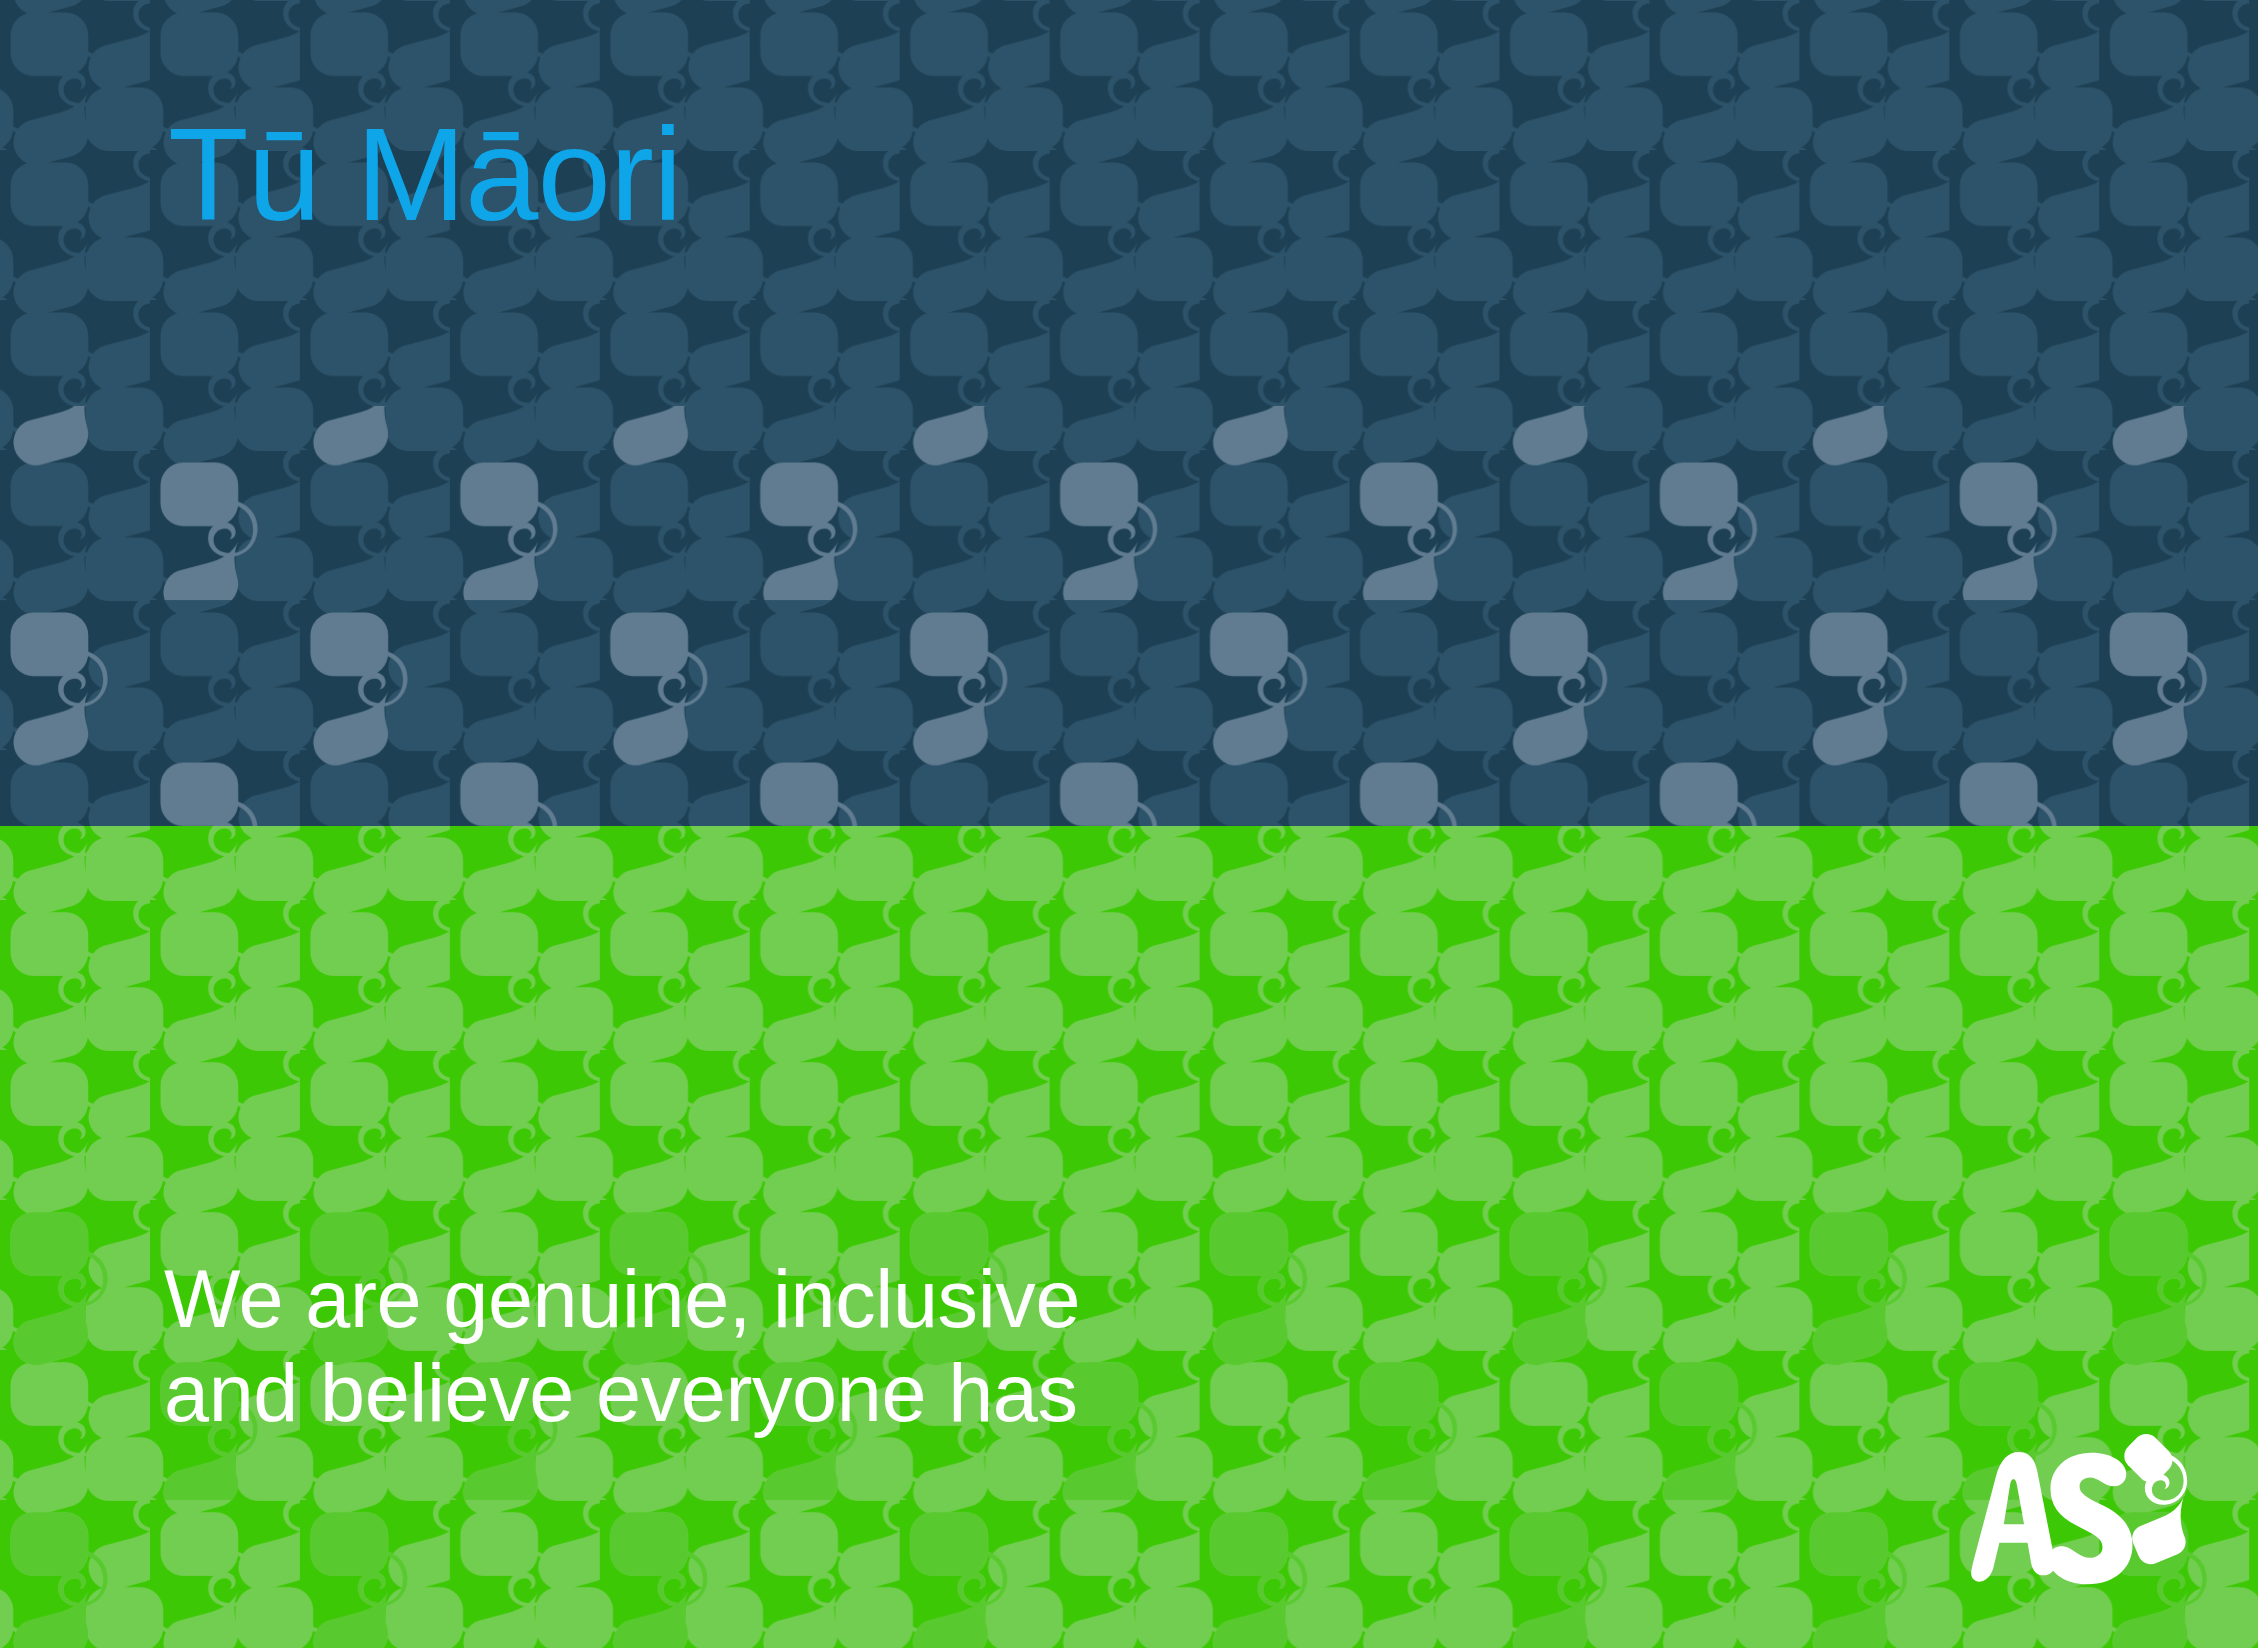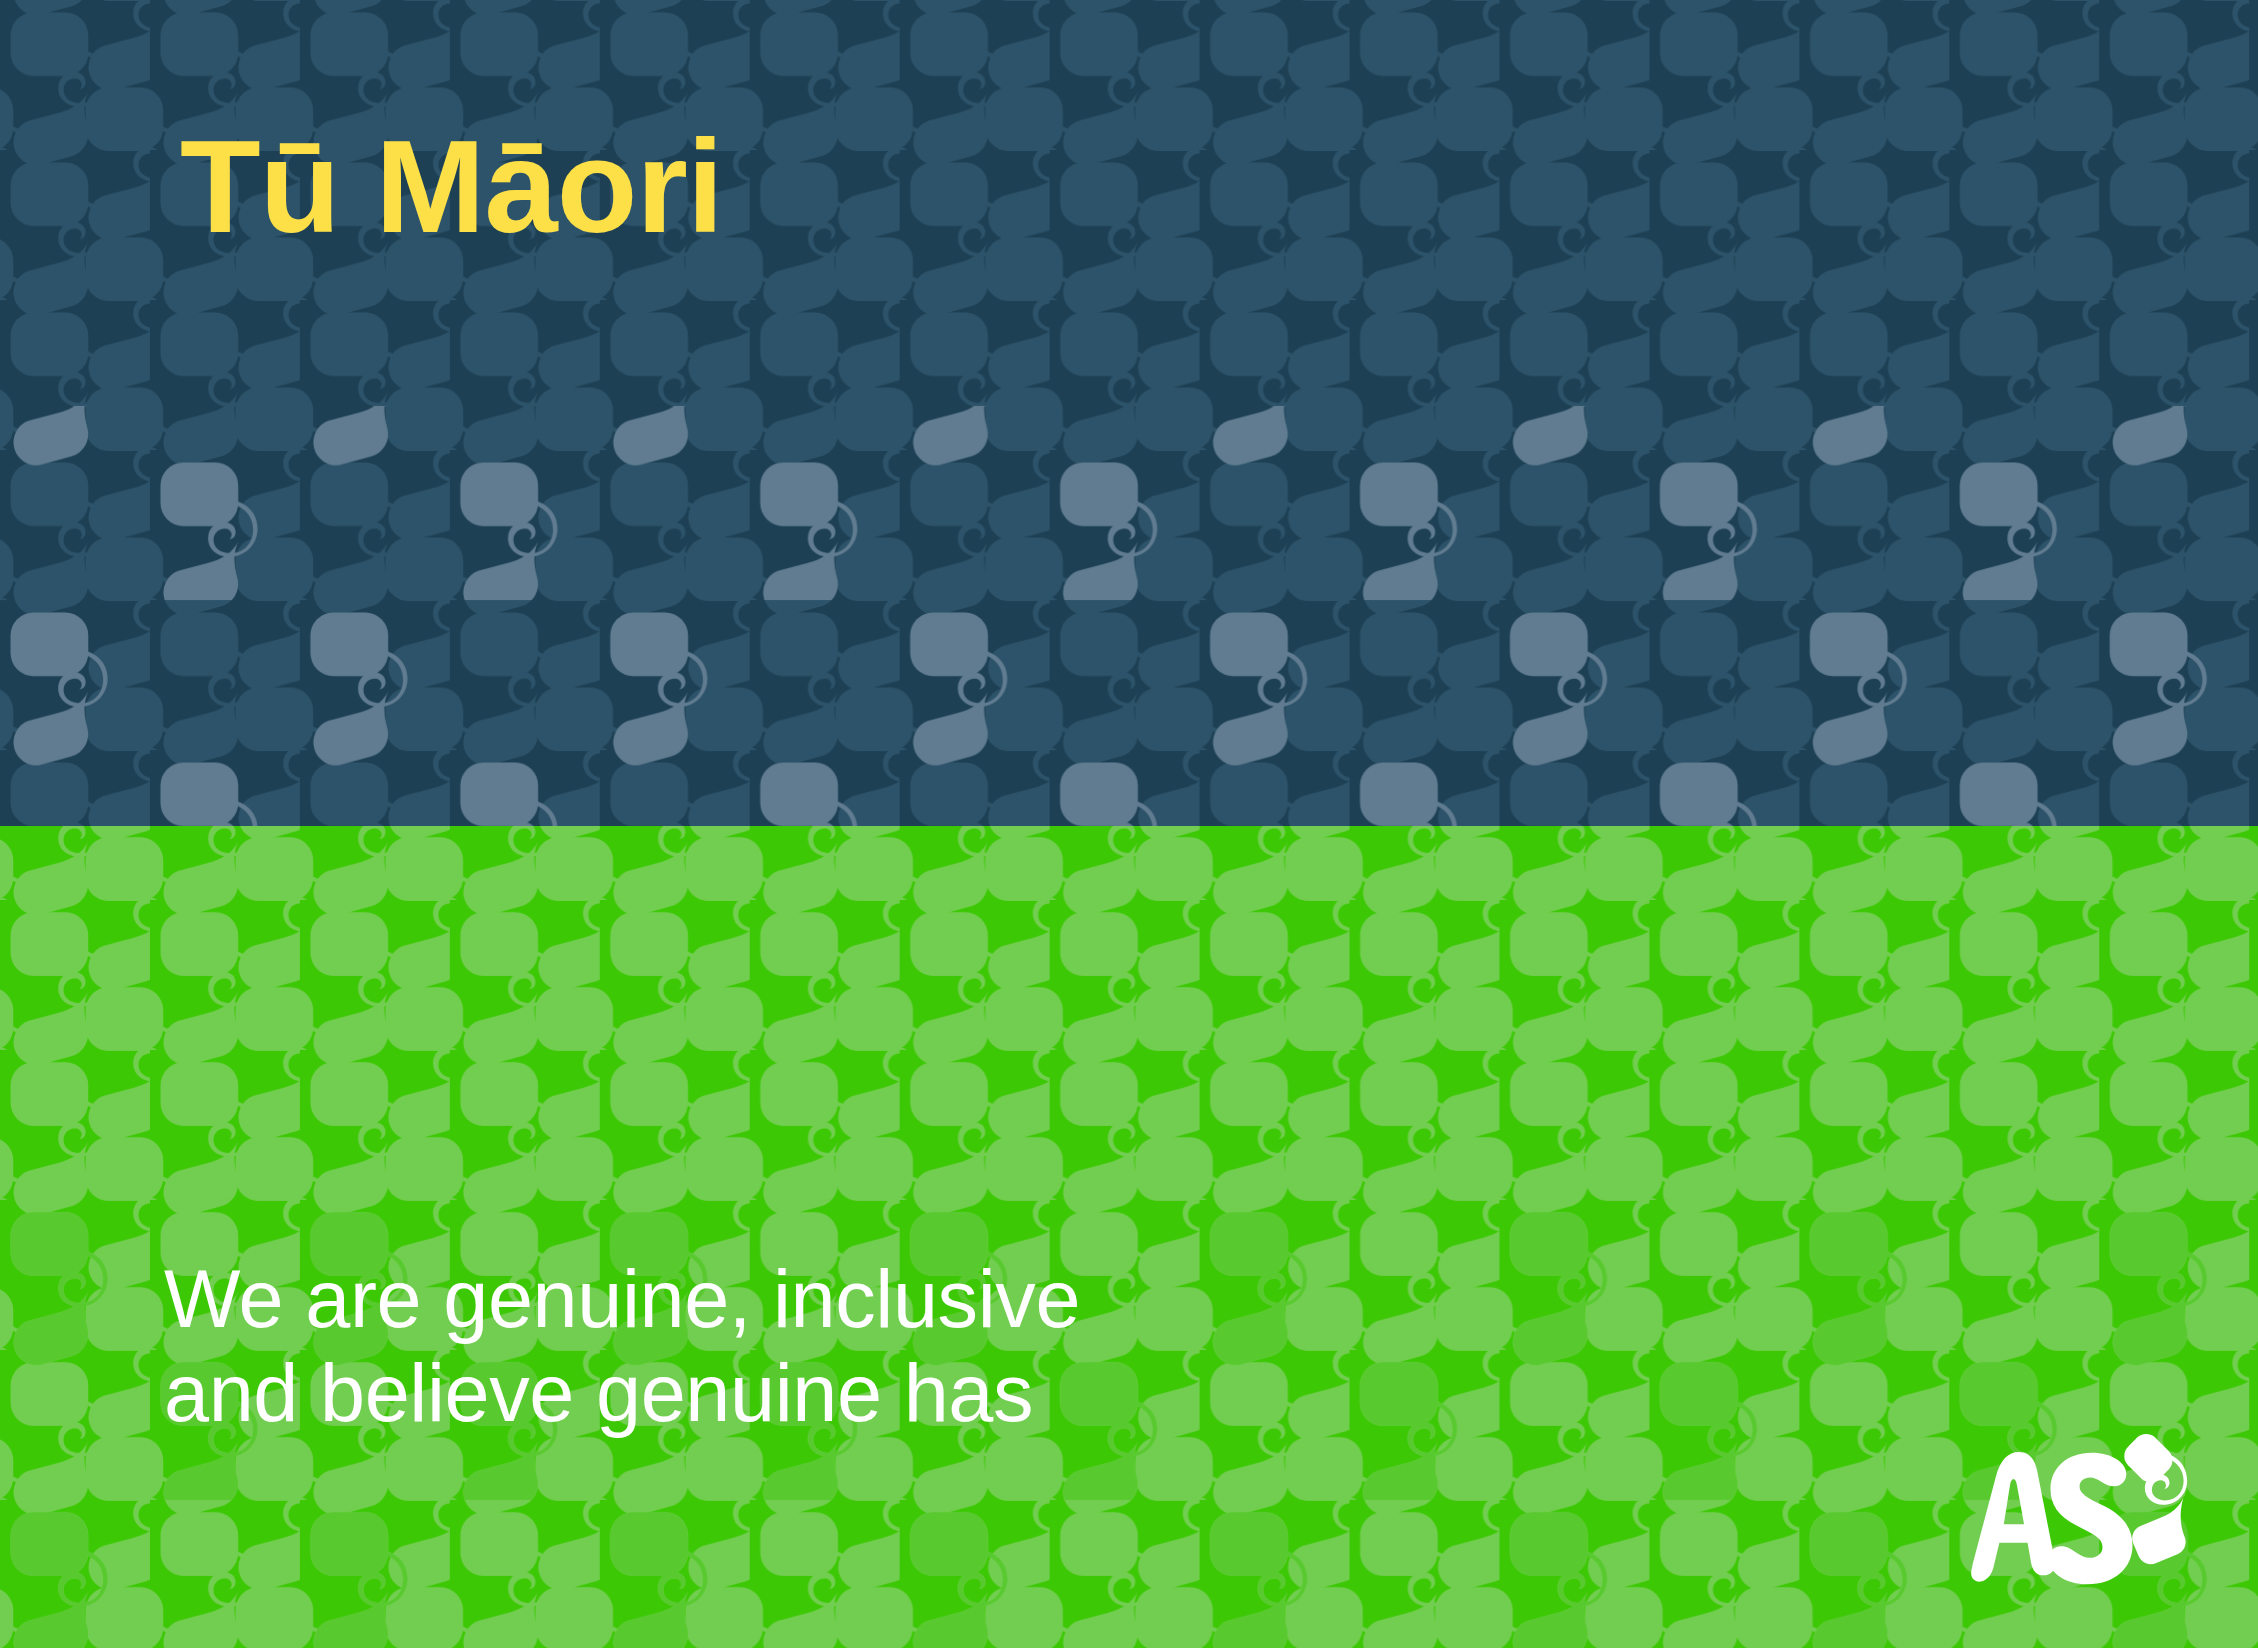--- a/index.html
+++ b/index.html
@@ -51,25 +51,25 @@
   
   .headline {
     position: absolute;
     left: 164px;
     top: 104px;
     z-index: 5;
   }
   .headline .line1 {
     display: block;
     font-size: 132px;
-    font-weight: 700;
+    font-weight: 400;
     line-height: 1.02;
     letter-spacing: -0.9px;
-    color: #fde047;
-    margin: 16px;
+    color: #0ea5e9;
+    margin: 4px;
     white-space: nowrap;
   }
   .headline .line2 {
     display: block;
     font-size: 104px;
     font-weight: 700;
     font-style: italic;
     line-height: 1.12;
     letter-spacing: -0.9px;
     color: #FFFFFF;
@@ -224,21 +224,21 @@
             <use href="#koru-g" x="170" y="170"></use>
           </g>
         </pattern>
       </defs>
       <rect x="0" y="936" width="2560" height="933" fill="url(#pat-green-light)"></rect>
       <rect x="0" y="1360" width="2560" height="509" fill="url(#pat-green-mid)" opacity="0.9"></rect>
     </svg>
 
     <div class="statement" style="top:427px;">
       <span class="sline">We are genuine, inclusive</span>
-      <span class="sline">and believe genuine has</span>
+      <span class="sline">and believe everyone has</span>
     </div>
   </div>
 
   <div class="logo">
     <svg viewBox="0 0 270 196" xmlns="http://www.w3.org/2000/svg">
 
       <g fill="#FFFFFF">
         <path d="M 18 182
                  c -6 1 -11 -3 -11 -9
                  c 0 -3 1 -7 2 -12

